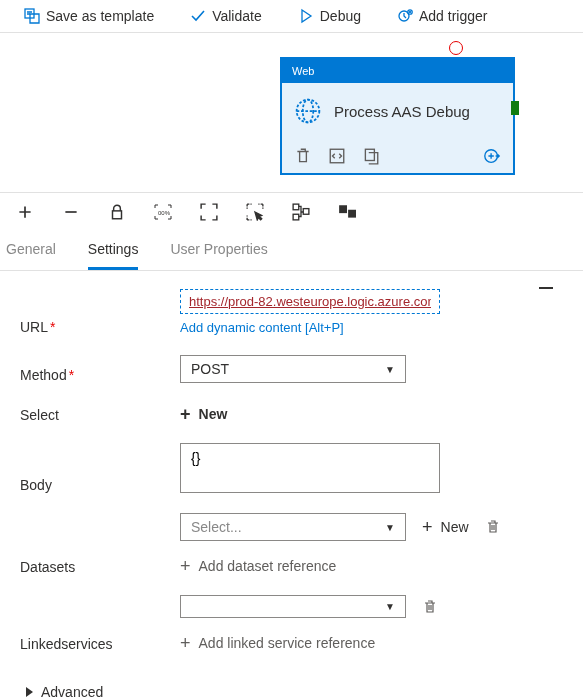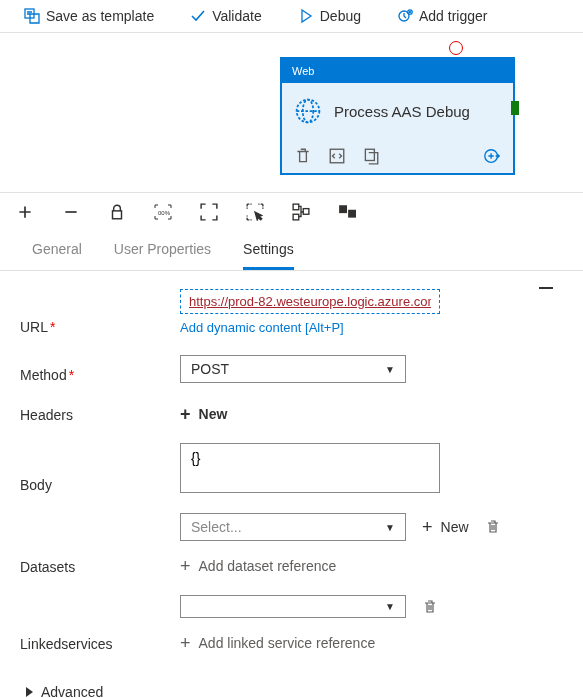--- a/index.html
+++ b/index.html
@@ -14,21 +14,21 @@
 .node-body { display: flex; align-items: center; gap: 12px; padding: 14px 12px; }
 .node-icon { width: 28px; height: 28px; }
 .node-title { font-size: 15px; color: #323130; }
 .node-footer { display: flex; align-items: center; padding: 8px 12px; gap: 16px; }
 .node-footer .spacer { flex: 1; }
 .node-footer svg { width: 18px; height: 18px; color: #605e5c; }
 .node-handle { position: absolute; right: -6px; top: 42px; width: 8px; height: 14px; background: #107c10; }
 .icon-row { display: flex; align-items: center; gap: 28px; padding: 10px 16px; }
 .icon-row svg { width: 18px; height: 18px; color: #323130; }
 .hr-mark { position: absolute; right: 30px; width: 14px; border-top: 2px solid #323130; margin-top: 56px; }
-.tabs { display: flex; gap: 32px; padding: 0 32px; border-bottom: 1px solid #e1e1e1; position: relative; }
+.tabs { display: flex; gap: 32px; padding: 0 6px; border-bottom: 1px solid #e1e1e1; position: relative; }
 .tab { padding: 10px 0; color: #888; cursor: pointer; font-size: 14px; }
 .tab.active { color: #323130; border-bottom: 3px solid #0078d4; font-weight: 400; }
 .form { padding: 18px 20px; }
 .row { display: flex; align-items: flex-end; margin-bottom: 20px; }
 .label { width: 160px; font-size: 14px; color: #323130; padding-top: 4px; }
 .req { color: #e60000; margin-left: 2px; }
 .field { flex: 1; display: flex; flex-direction: column; gap: 6px; }
 .url-input { border: 1px dashed #0078d4; padding: 4px 8px; color: #a4262c; text-decoration: underline; font-size: 13px; width: 260px; background: #fff; }
 .dyn-link { color: #0078d4; font-size: 13px; cursor: pointer; }
 .select { display: flex; align-items: center; justify-content: space-between; border: 1px solid #8a8886; padding: 5px 10px; width: 226px; background: #fff; cursor: pointer; font-size: 14px; }
@@ -145,22 +145,22 @@
   <svg viewBox="0 0 16 16" fill="#323130">
         <rect x="1" y="2" width="7" height="7"></rect>
         <rect x="9" y="6" width="7" height="7"></rect>
       </svg>
 </div>
 <div class="hr-mark"></div>
 </div>
 
 <div class="tabs">
   <div class="tab">General</div>
+  <div class="tab active">Settings</div>
   <div class="tab">User Properties</div>
-  <div class="tab active">Settings</div>
 </div>
 
 <div class="form">
 
   <div class="row">
     <div class="label"><span>URL</span><span class="req">*</span></div>
     <div class="field">
       <input class="url-input" value="https://prod-82.westeurope.logic.azure.com/" style="">
       <span class="dyn-link">Add dynamic content [Alt+P]</span>
     </div>
@@ -170,21 +170,21 @@
     <div class="label"><span>Method</span><span class="req">*</span></div>
     <div class="field">
       <div class="select">
         <span>POST</span>
         <span class="chev">▼</span>
       </div>
     </div>
   </div>
 
   <div class="row">
-    <div class="label">Headers</div>
+    <div class="label">Select</div>
     <div class="field">
       <div class="new-btn bold">
         <span class="plus">+</span>
         <span>New</span>
       </div>
     </div>
   </div>
 
   <div class="row">
     <div class="label">Body</div>

